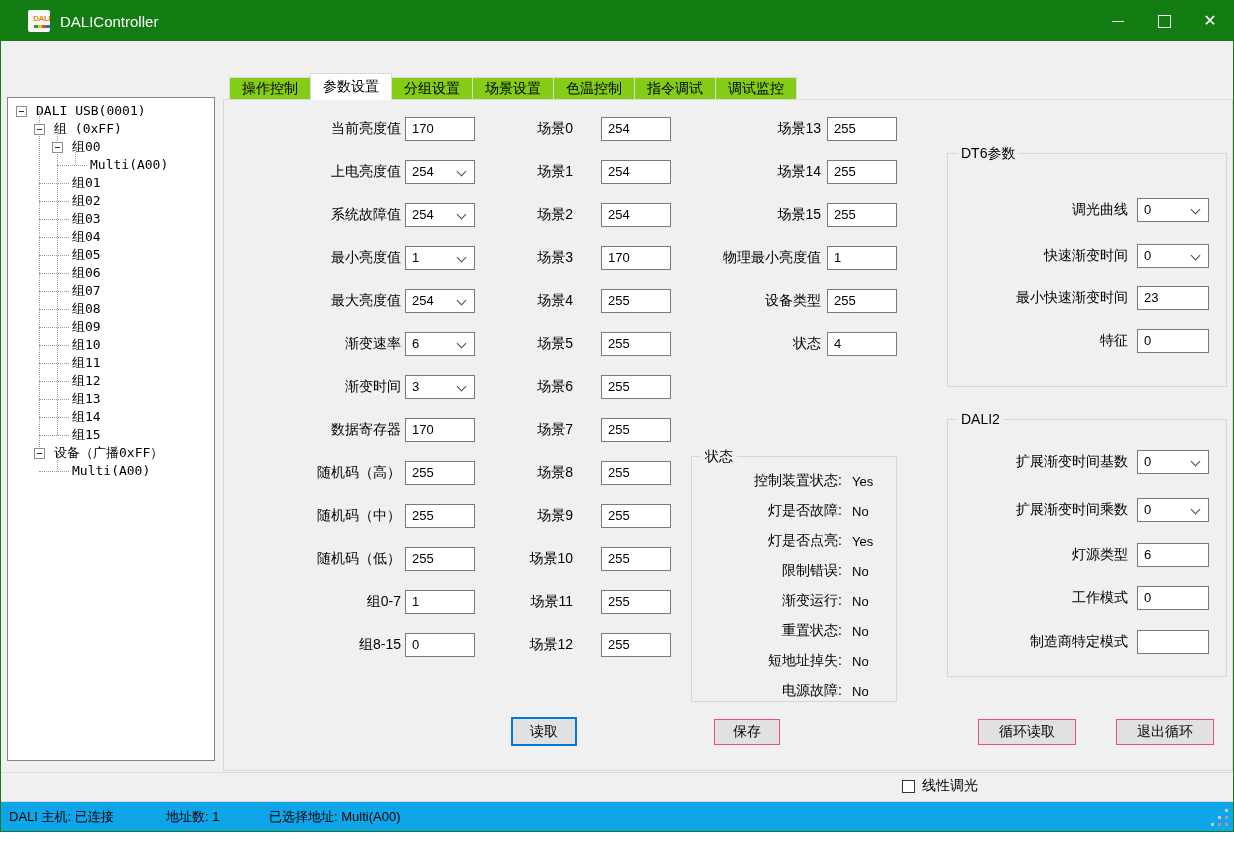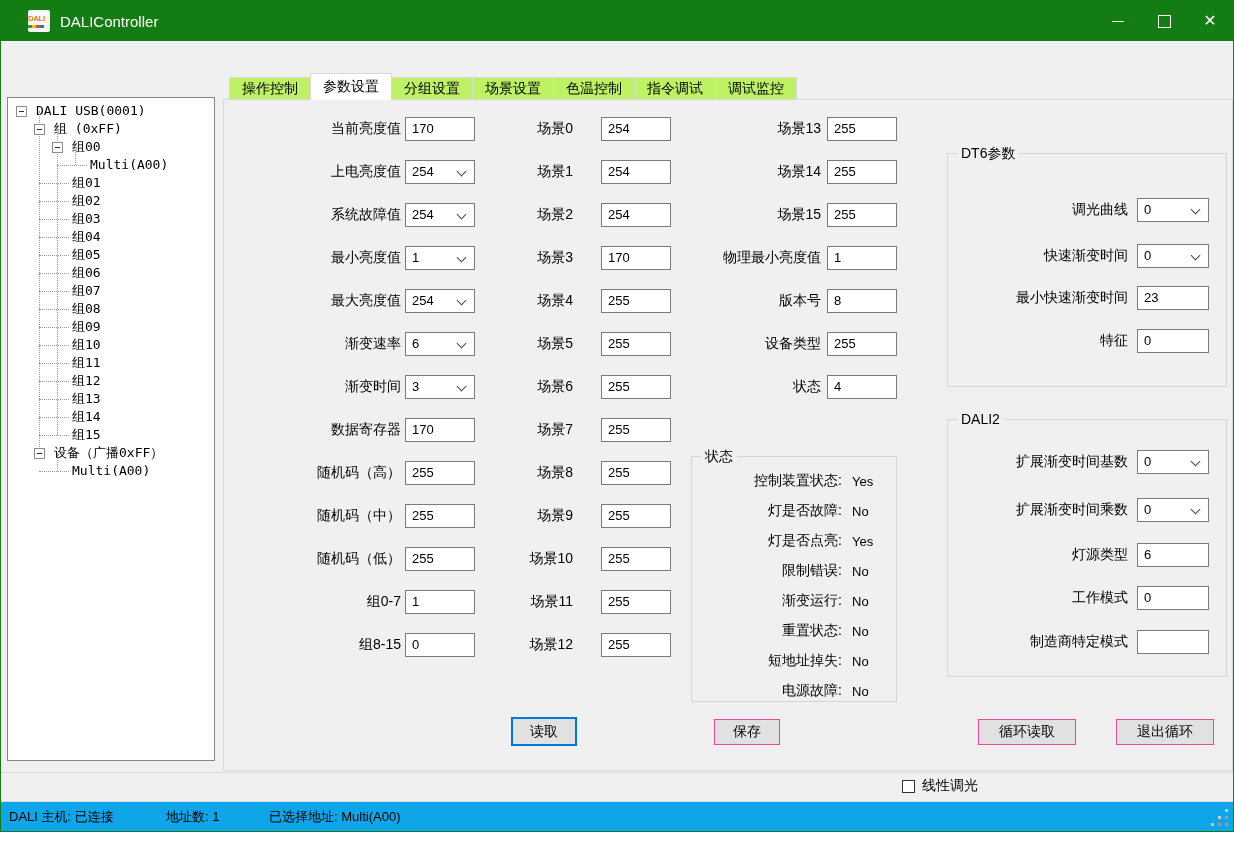--- a/index.html
+++ b/index.html
@@ -1,19 +1,19 @@
 <!DOCTYPE html>
 <html><head>
 <meta charset="utf-8">
 <style>
   html,body{margin:0;padding:0;background:#ffffff;font-family:"Liberation Sans",sans-serif;}
   .window{position:relative;width:1234px;height:832px;background:#f0f0f0;border:1px solid #137d13;box-sizing:border-box;overflow:hidden;}
   
   .titlebar{position:absolute;left:0;top:0;width:100%;height:40px;background:#137d13;display:flex;align-items:center;}
-  .appicon{width:22px;height:22px;background:#f7f7f7;border-radius:2px;margin-left:27px;display:flex;flex-direction:column;align-items:flex-start;justify-content:center;}
+  .appicon{width:22px;height:22px;background:#f7f7f7;border-radius:2px;margin-left:27px;display:flex;flex-direction:column;align-items:flex-end;justify-content:center;}
   .appicon .dali-txt{font-size:8px;font-weight:bold;color:#e8821a;line-height:8px;letter-spacing:-0.5px;}
   .appicon .dali-bar{width:16px;height:3px;margin-top:2px;background:linear-gradient(90deg,#2e9e2e 0 25%,#e8c520 25% 50%,#d94b2c 50% 75%,#2e6ccf 75% 100%);}
   .wtitle{color:#ffffff;font-size:15px;margin-left:10px;}
   .wbtns{margin-left:auto;display:flex;height:100%;}
   .wbtn{width:46px;height:100%;display:flex;align-items:center;justify-content:center;color:#ffffff;font-size:13px;}
   .wbtn .mini{display:block;width:12px;height:1px;background:#fff;}
   .wbtn .maxi{display:block;width:11px;height:11px;border:1px solid #fff;}
   .wbtn .clos{font-size:16px;line-height:16px;}
   
   .menubar{position:absolute;left:0;top:40px;width:100%;height:30px;background:#f0f0f0;display:flex;align-items:center;padding-left:18px;box-sizing:border-box;}
@@ -22,21 +22,21 @@
   .tree{position:absolute;left:6px;top:96px;width:208px;height:664px;background:#ffffff;border:1px solid #82878f;box-sizing:border-box;font-family:"DejaVu Sans Mono",monospace;font-size:13px;overflow:hidden;}
   .treeinner{position:relative;padding-top:4px;}
   .trow{position:relative;height:18px;line-height:18px;white-space:nowrap;}
   .tlabel{position:absolute;top:0;}
   .tbox{position:absolute;top:4px;width:11px;height:11px;background:#fff;border:1px solid #8c8c8c;box-sizing:border-box;z-index:2;}
   .tbox::after{content:"";position:absolute;left:2px;top:4px;width:5px;height:1px;background:#2b2b2b;}
   .tstub{position:absolute;top:9px;height:1px;border-top:1px dotted #9a9a9a;}
   .tguide{position:absolute;width:1px;border-left:1px dotted #9a9a9a;z-index:1;}
   
   .tabstrip{position:absolute;left:228px;top:72px;height:27px;display:flex;z-index:3;}
-  .tab{box-sizing:border-box;margin-top:4px;height:22px;line-height:20px;padding:0 12px;font-size:14px;background:#bef264;border:1px solid #d9d9d9;border-bottom:none;margin-right:-1px;color:#000;}
+  .tab{box-sizing:border-box;margin-top:4px;height:22px;line-height:20px;padding:0 12px;font-size:14px;background:#84cc16;border:1px solid #d9d9d9;border-bottom:none;margin-right:-1px;color:#000;}
   .tab.sel{margin-top:0;height:27px;line-height:25px;background:#ffffff;position:relative;z-index:4;}
   .tabpanel{position:absolute;left:222px;top:98px;width:1010px;height:672px;background:#f0f0f0;border:1px solid #d9d9d9;box-sizing:border-box;}
   
   .fcol{position:absolute;}
   .frow{display:flex;align-items:center;height:24px;margin-bottom:19px;}
   .flabel{flex:1;text-align:right;font-size:14px;color:#000;}
   .ctrl{position:relative;height:24px;background:#ffffff;border:1px solid #7a7a7a;box-sizing:border-box;flex:none;}
   .ctrl .val{position:absolute;left:6px;top:0;line-height:22px;font-size:13px;color:#000;}
   .chev{position:absolute;right:9px;top:7px;width:6px;height:6px;border-right:1px solid #4a4a4a;border-bottom:1px solid #4a4a4a;transform:rotate(45deg);}
   
@@ -374,26 +374,20 @@
           <span class="val">255</span>
         </span>
       </div>
       <div class="frow">
         <span class="flabel">物理最小亮度值</span>
         <span class="ctrl" style="width: 70px; margin-left: 6px;">
           <span class="val">1</span>
         </span>
       </div>
       <div class="frow">
-        <span class="flabel">版本号</span>
-        <span class="ctrl" style="width: 70px; margin-left: 6px;">
-          <span class="val">8</span>
-        </span>
-      </div>
-      <div class="frow">
         <span class="flabel">设备类型</span>
         <span class="ctrl" style="width: 70px; margin-left: 6px;">
           <span class="val">255</span>
         </span>
       </div>
       <div class="frow">
         <span class="flabel">状态</span>
         <span class="ctrl" style="width: 70px; margin-left: 6px;">
           <span class="val">4</span>
         </span>

